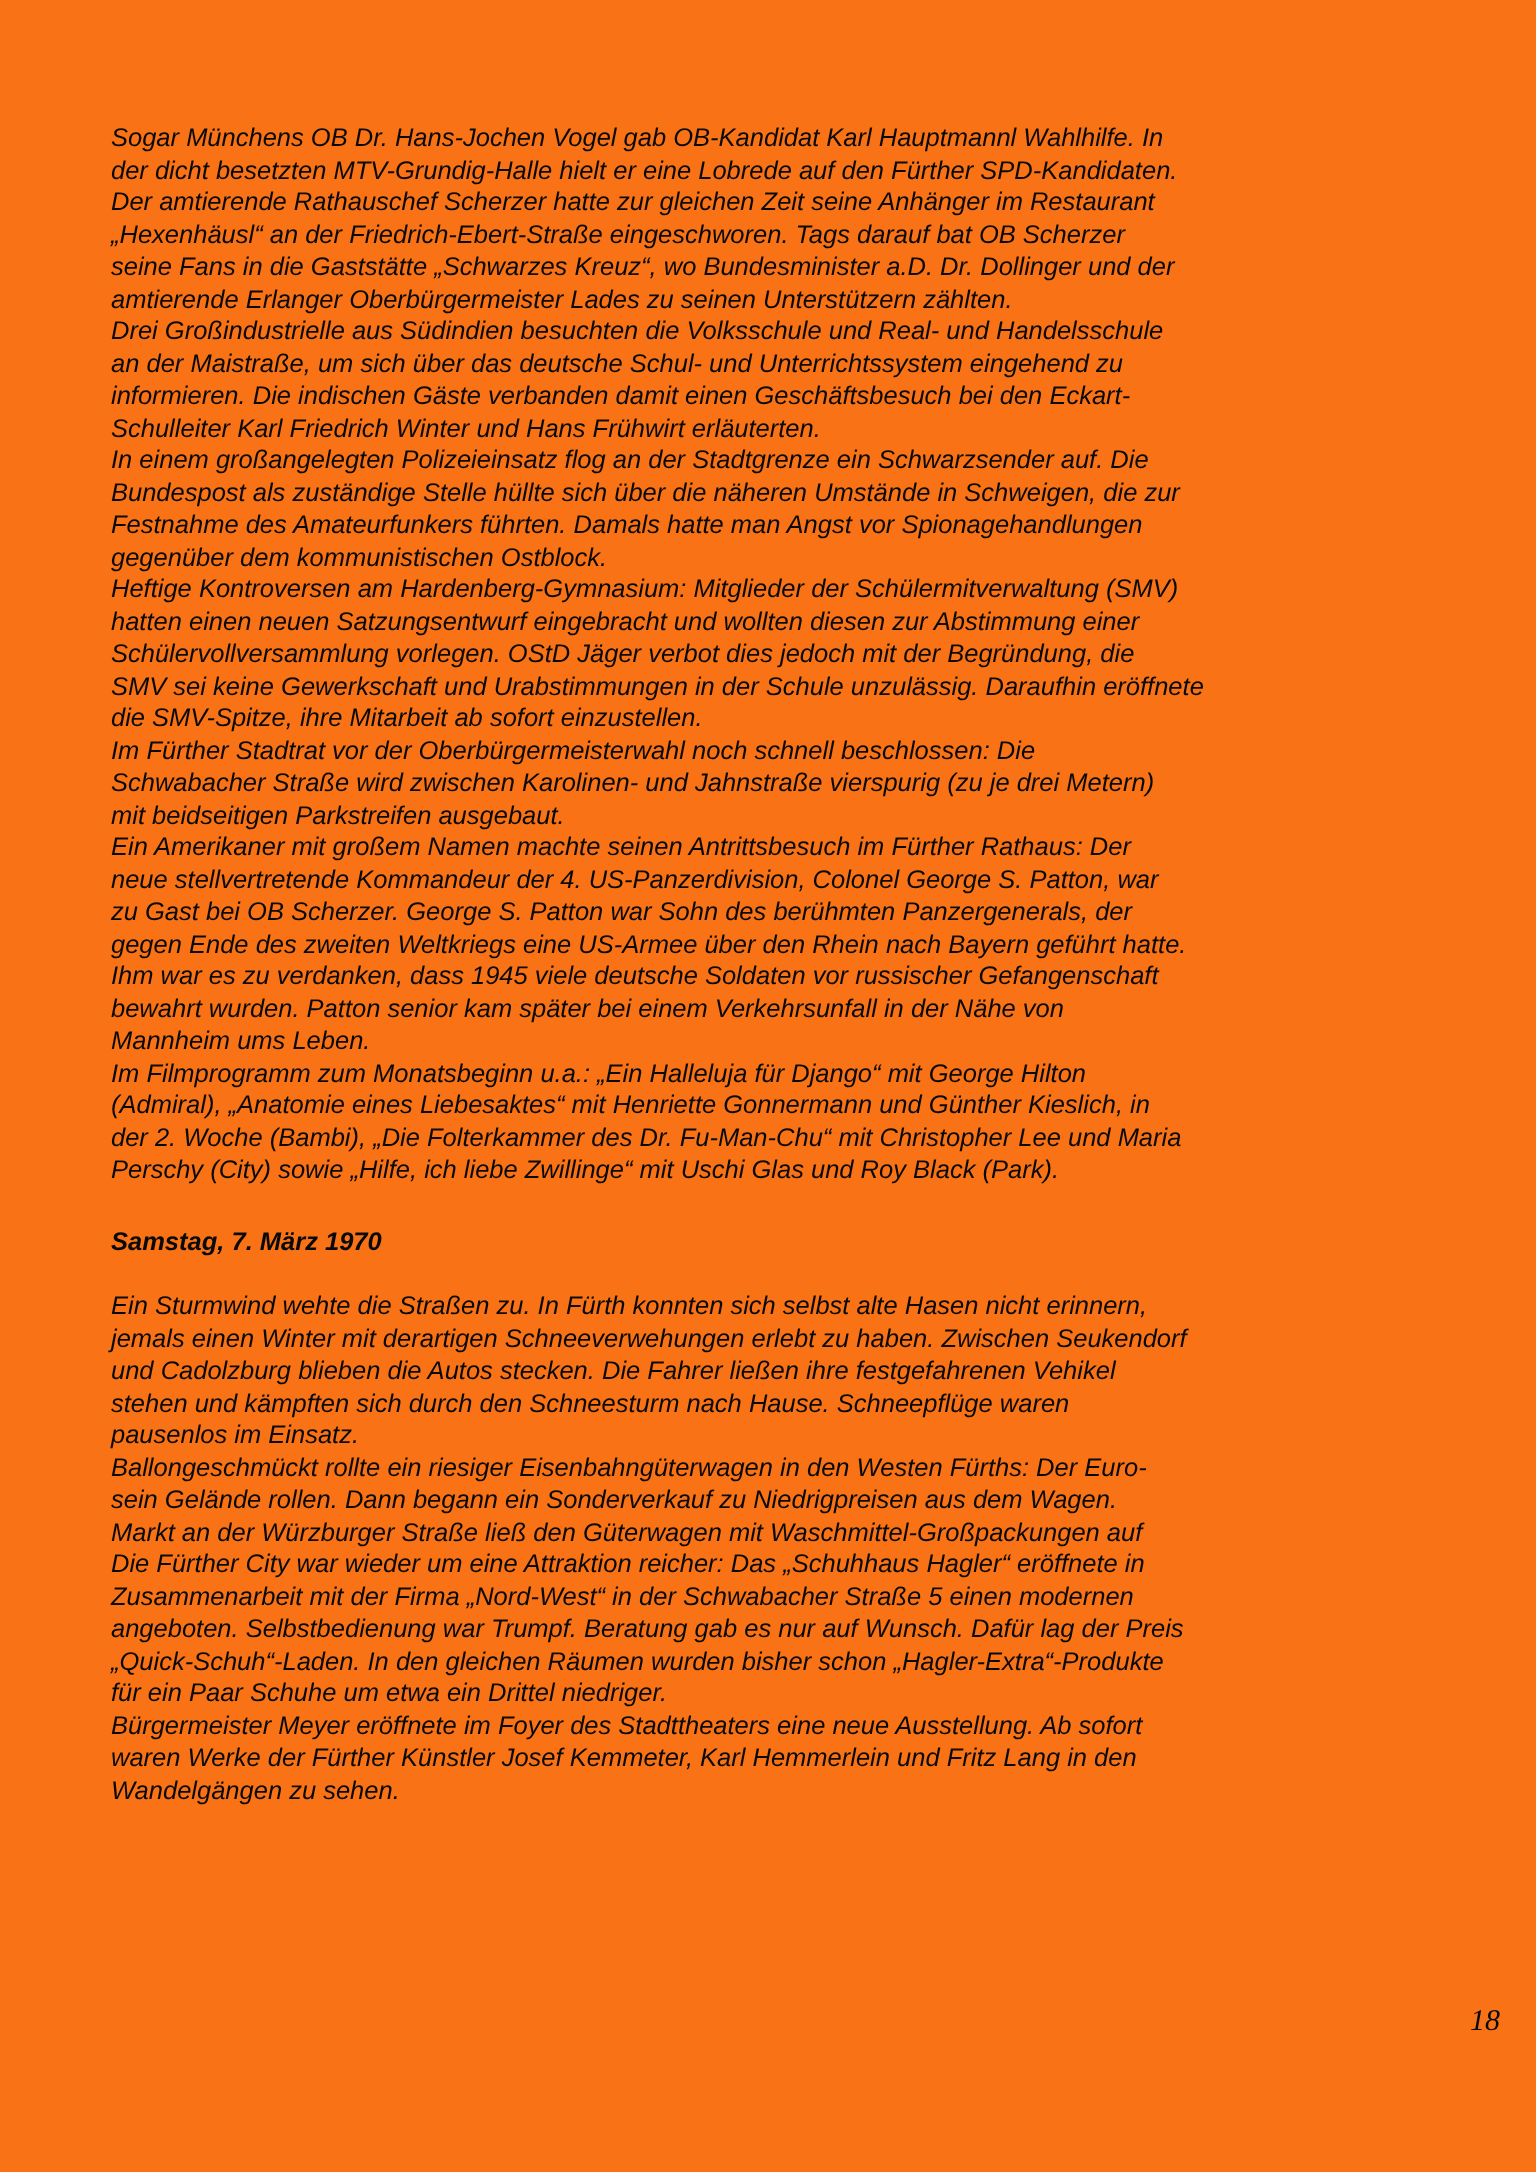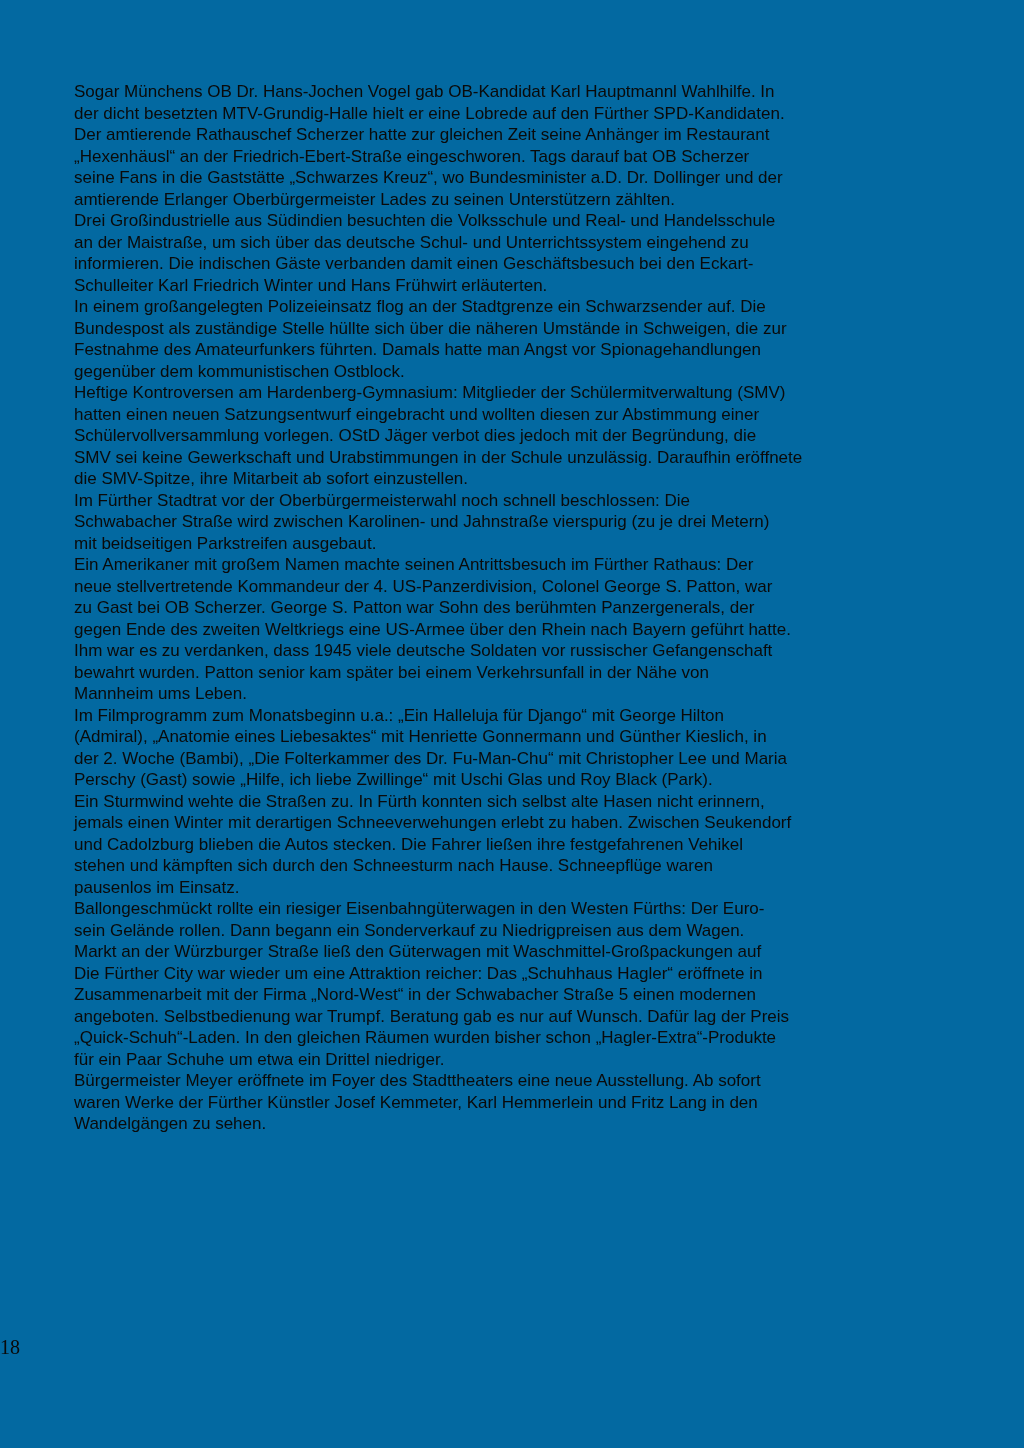--- a/index.html
+++ b/index.html
@@ -10,21 +10,22 @@
     position: relative;
     overflow: hidden;
     font-family: "Liberation Sans", "DejaVu Sans", sans-serif;
     color: #000000;
     -webkit-font-smoothing: antialiased;
   }
   .page {
     position: absolute;
     left: 0; top: 0;
     width: 1024px; height: 1448px;
-    background: #0369a1;
+    background: #f97316;
+    font-style: italic;
   }
   .content {
     position: absolute;
     left: 74px;
     top: 81px;
     width: 890px;
     font-size: 17px;
     line-height: 21.5px;
     color: #0a0a0a;
   }
@@ -33,21 +34,21 @@
   .heading {
     font-weight: bold;
     margin: 26px 0 22px 0;
     white-space: pre;
   }
   .page-number {
     position: absolute;
     top: 1336px;
     left: 0;
     width: 1000px;
-    text-align: left;
+    text-align: right;
     font-family: "Liberation Serif", "DejaVu Serif", serif;
     font-size: 20px;
     color: #0a0a0a;
   }
 </style>
 </head>
 <body>
 
 <div class="page">
   <div class="content" id="doc-content">
@@ -79,22 +80,23 @@
         <div class="line">Ein Amerikaner mit großem Namen machte seinen Antrittsbesuch im Fürther Rathaus: Der</div>
         <div class="line">neue stellvertretende Kommandeur der 4. US-Panzerdivision, Colonel George S. Patton, war</div>
         <div class="line">zu Gast bei OB Scherzer. George S. Patton war Sohn des berühmten Panzergenerals, der</div>
         <div class="line">gegen Ende des zweiten Weltkriegs eine US-Armee über den Rhein nach Bayern geführt hatte.</div>
         <div class="line">Ihm war es zu verdanken, dass 1945 viele deutsche Soldaten vor russischer Gefangenschaft</div>
         <div class="line">bewahrt wurden. Patton senior kam später bei einem Verkehrsunfall in der Nähe von</div>
         <div class="line">Mannheim ums Leben.</div>
         <div class="line">Im Filmprogramm zum Monatsbeginn u.a.: „Ein Halleluja für Django“ mit George Hilton</div>
         <div class="line">(Admiral), „Anatomie eines Liebesaktes“ mit Henriette Gonnermann und Günther Kieslich, in</div>
         <div class="line">der 2. Woche (Bambi), „Die Folterkammer des Dr. Fu-Man-Chu“ mit Christopher Lee und Maria</div>
-        <div class="line">Perschy (Gast) sowie „Hilfe, ich liebe Zwillinge“ mit Uschi Glas und Roy Black (Park).</div>
+        <div class="line">Perschy (City) sowie „Hilfe, ich liebe Zwillinge“ mit Uschi Glas und Roy Black (Park).</div>
       </div>
+      <div class="heading">Samstag, 7. März 1970</div>
       <div class="paragraph">
         <div class="line">Ein Sturmwind wehte die Straßen zu. In Fürth konnten sich selbst alte Hasen nicht erinnern,</div>
         <div class="line">jemals einen Winter mit derartigen Schneeverwehungen erlebt zu haben. Zwischen Seukendorf</div>
         <div class="line">und Cadolzburg blieben die Autos stecken. Die Fahrer ließen ihre festgefahrenen Vehikel</div>
         <div class="line">stehen und kämpften sich durch den Schneesturm nach Hause. Schneepflüge waren</div>
         <div class="line">pausenlos im Einsatz.</div>
         <div class="line">Ballongeschmückt rollte ein riesiger Eisenbahngüterwagen in den Westen Fürths: Der Euro-</div>
         <div class="line">sein Gelände rollen. Dann begann ein Sonderverkauf zu Niedrigpreisen aus dem Wagen.</div>
         <div class="line">Markt an der Würzburger Straße ließ den Güterwagen mit Waschmittel-Großpackungen auf</div>
         <div class="line">Die Fürther City war wieder um eine Attraktion reicher: Das „Schuhhaus Hagler“ eröffnete in</div>

